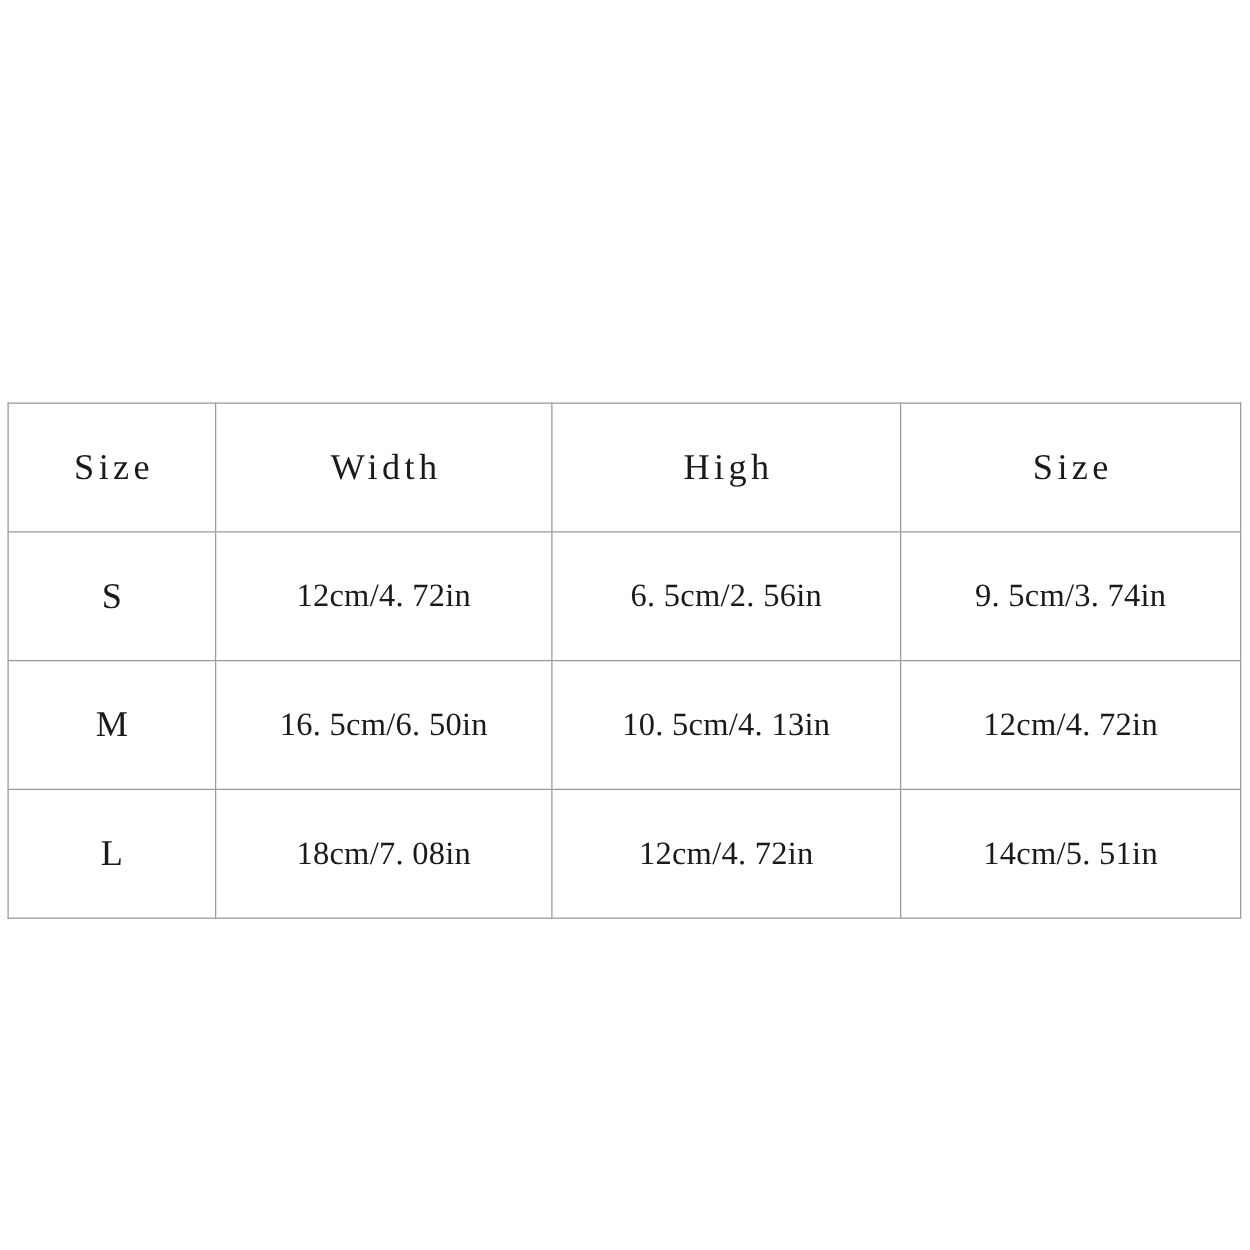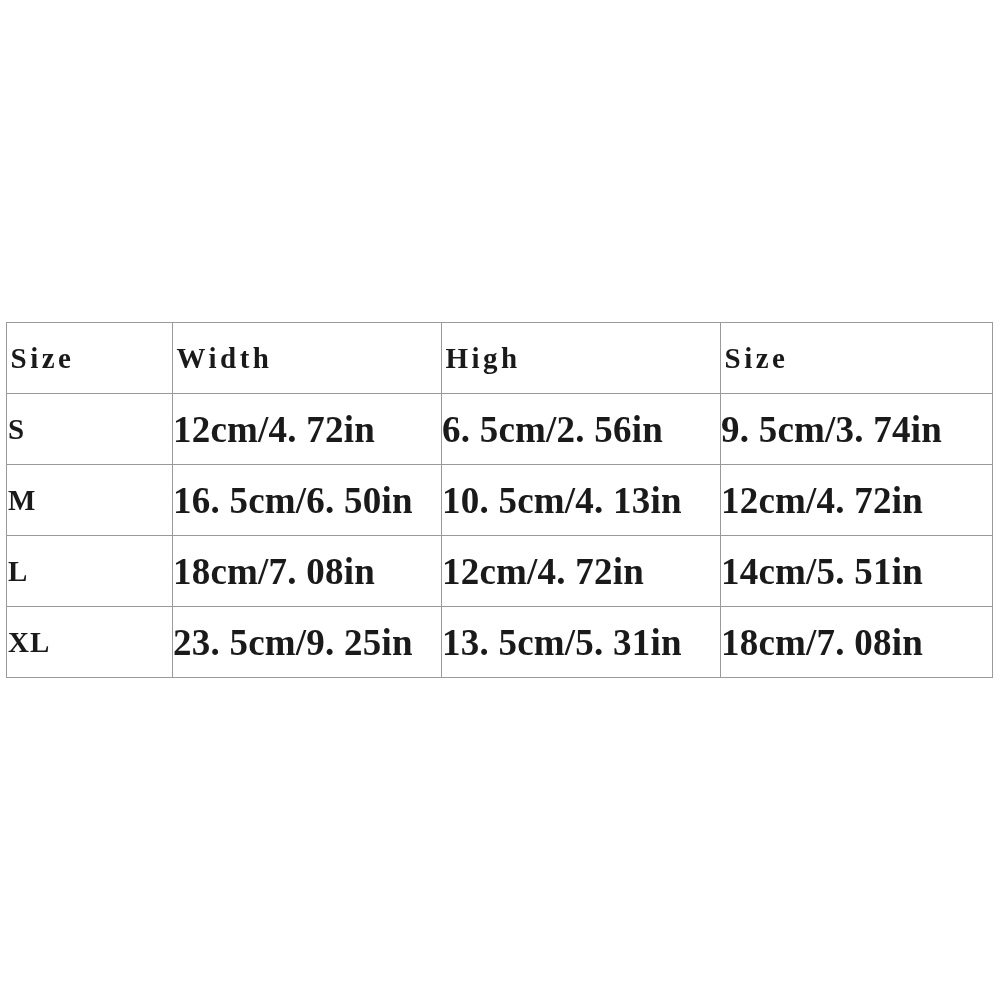--- a/index.html
+++ b/index.html
@@ -27,37 +27,37 @@
   }
 
   #size-chart col.c-size   { width: 166px; }
   #size-chart col.c-length { width: 269px; }
   #size-chart col.c-width  { width: 279px; }
   #size-chart col.c-high   { width: 272px; }
 
   #size-chart th,
   #size-chart td {
     border: 1.5px solid #9a9a9a;
-    text-align: left;
+    text-align: center;
     vertical-align: middle;
-    padding: 0;
+    padding: 16px;
     height: 70px;
     color: #1a1a1a;
-    font-weight: bold;
+    font-weight: normal;
     white-space: nowrap;
   }
 
   #size-chart thead th {
     font-size: 29px;
     letter-spacing: 3.5px;
     text-indent: 3.5px;
   }
 
   #size-chart tbody td {
-    font-size: 37px;
+    font-size: 26px;
     letter-spacing: 0.2px;
   }
 
   #size-chart tbody td.size-cell {
     font-size: 29px;
     letter-spacing: 1px;
     text-indent: 1px;
   }
 
   
@@ -96,20 +96,14 @@
       <td class="meas">16.<span class="dot-gap"></span>5cm/6.<span class="dot-gap"></span>50in</td>
       <td class="meas">10.<span class="dot-gap"></span>5cm/4.<span class="dot-gap"></span>13in</td>
       <td class="meas">12cm/4.<span class="dot-gap"></span>72in</td>
     </tr>
     <tr>
       <td class="size-cell">L</td>
       <td class="meas">18cm/7.<span class="dot-gap"></span>08in</td>
       <td class="meas">12cm/4.<span class="dot-gap"></span>72in</td>
       <td class="meas">14cm/5.<span class="dot-gap"></span>51in</td>
     </tr>
-    <tr>
-      <td class="size-cell">XL</td>
-      <td class="meas">23.<span class="dot-gap"></span>5cm/9.<span class="dot-gap"></span>25in</td>
-      <td class="meas">13.<span class="dot-gap"></span>5cm/5.<span class="dot-gap"></span>31in</td>
-      <td class="meas">18cm/7.<span class="dot-gap"></span>08in</td>
-    </tr>
   </tbody>
 </table>
 
 </body></html>

